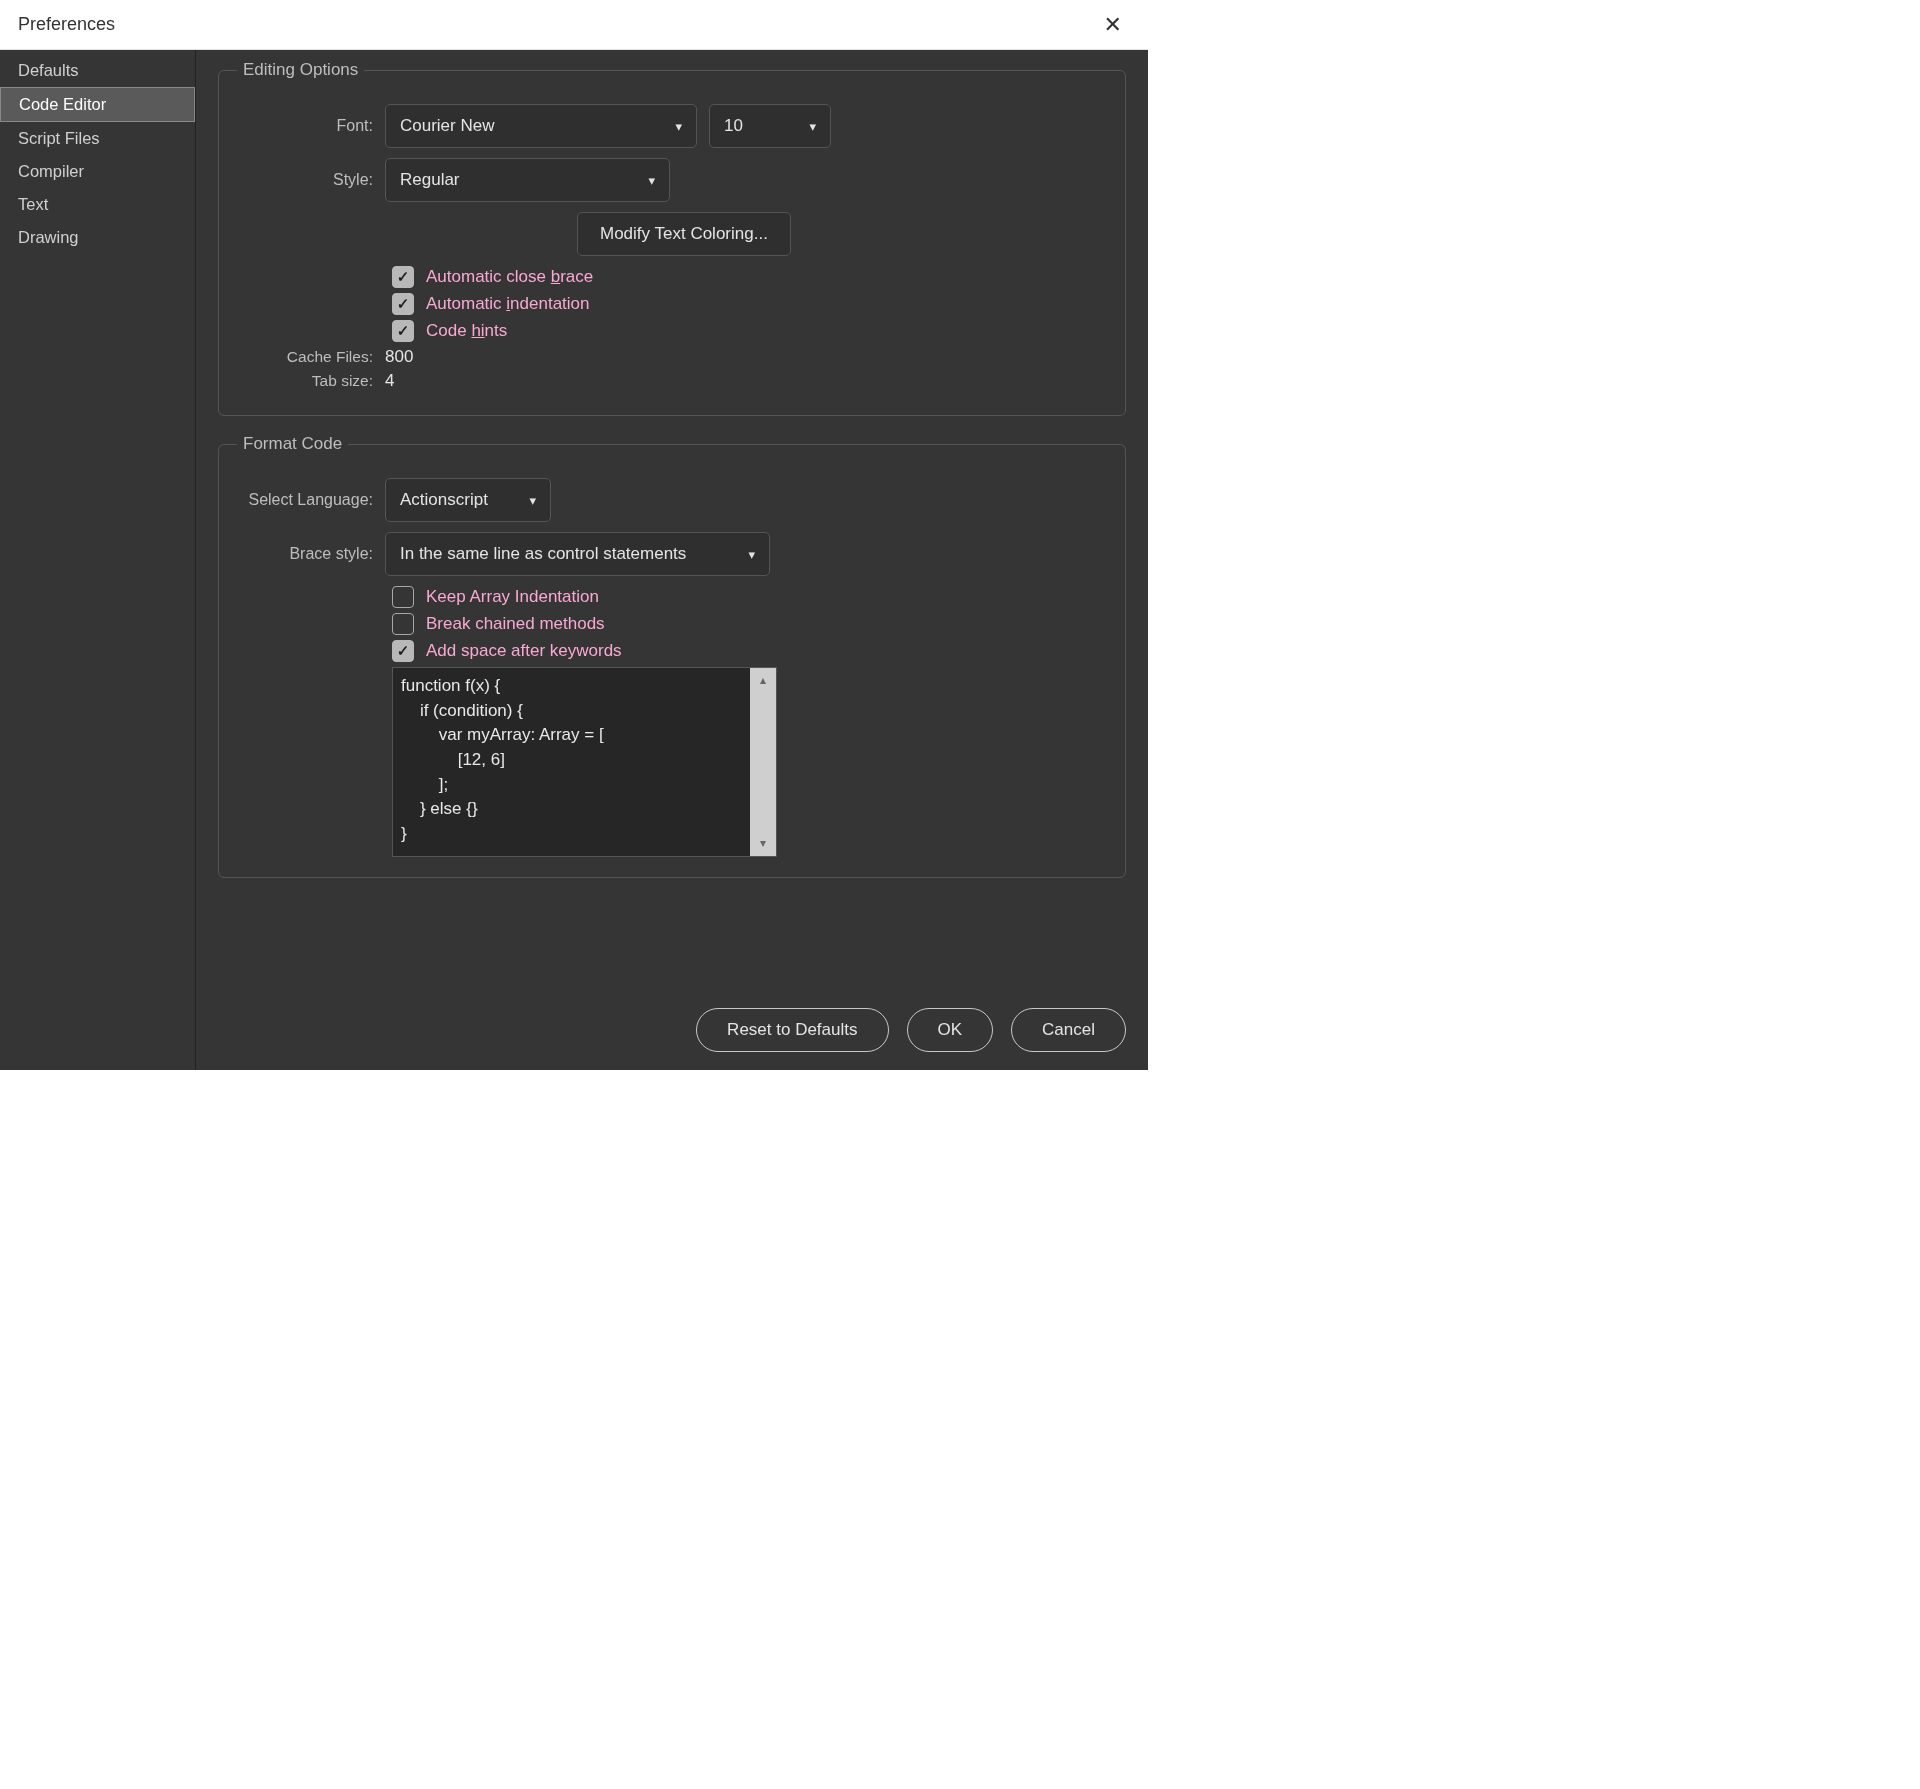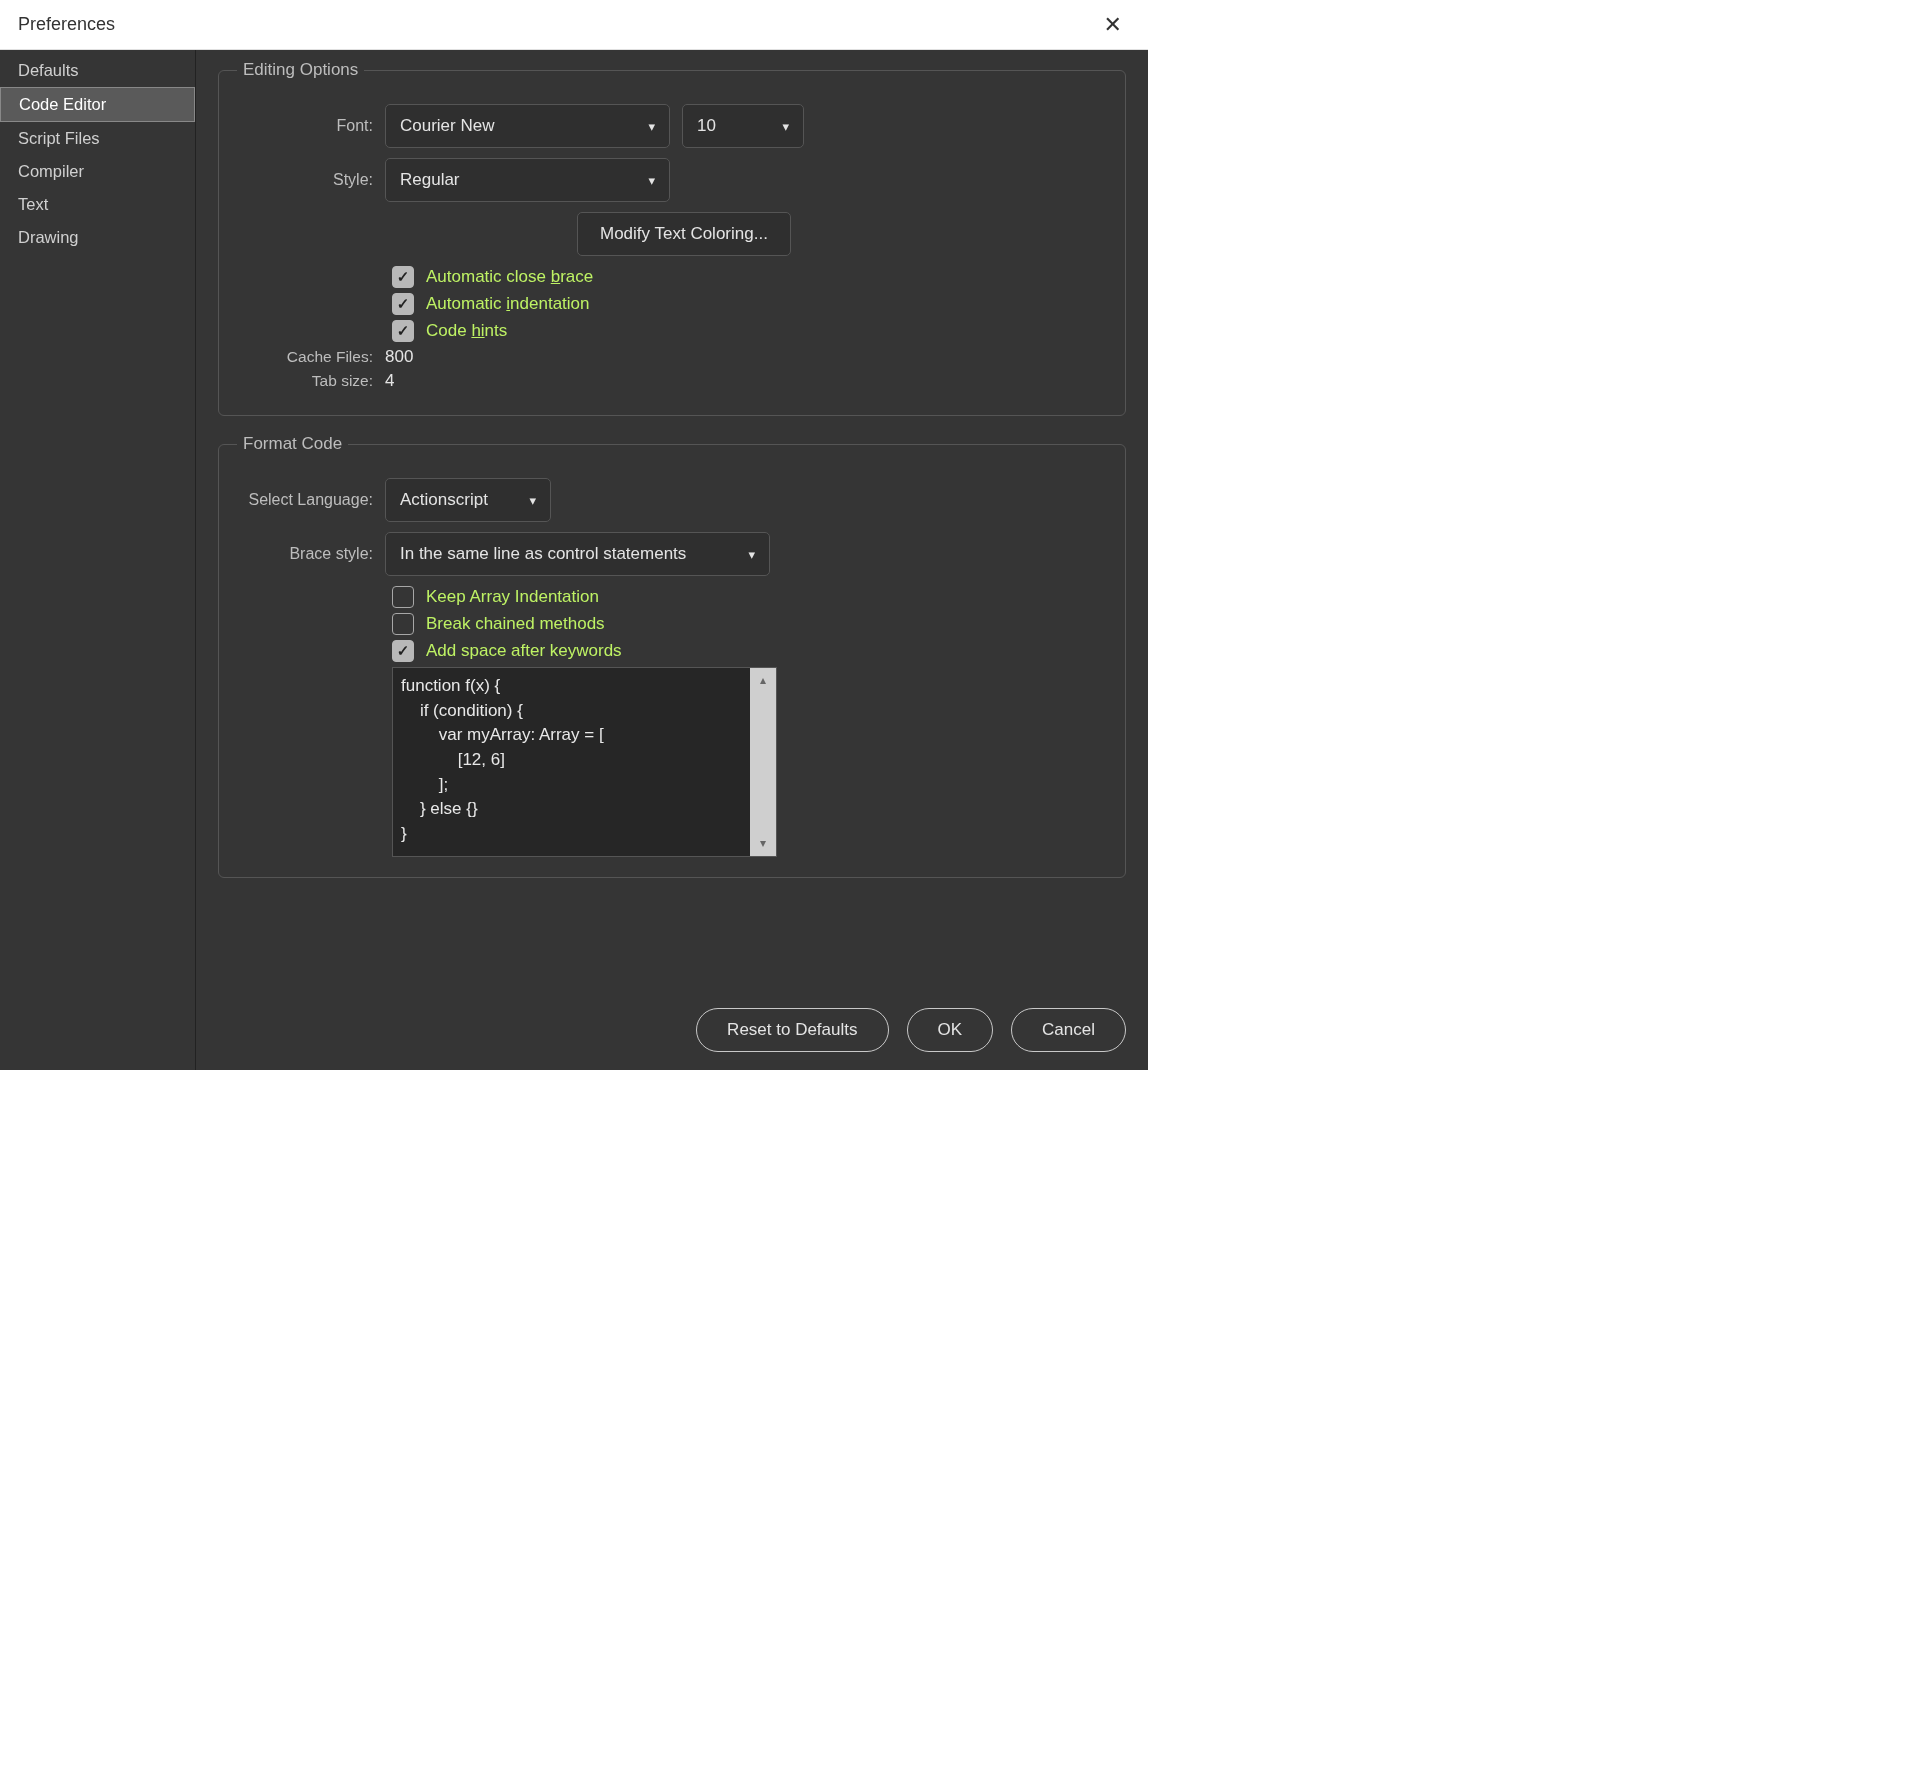--- a/index.html
+++ b/index.html
@@ -97,21 +97,21 @@
     display: flex;
     align-items: center;
     justify-content: space-between;
     padding: 0 14px;
     cursor: pointer;
     gap: 10px;
   }
   .select .chev {
     font-size: 13px;
   }
-  .select.font { width: 285px; }
+  .select.font { width: 312px; }
   .select.size { width: 122px; margin-left: 12px; }
   .select.style { width: 285px; }
   .select.lang { width: 166px; }
   .select.brace { width: 385px; }
   .btn {
     background: #2f2f2f;
     border: 1px solid #555;
     border-radius: 5px;
     color: #e4e4e4;
     font-size: 17px;
@@ -120,21 +120,21 @@
     cursor: pointer;
     display: inline-flex;
     align-items: center;
   }
   .checkbox-row {
     display: flex;
     align-items: center;
     margin: 5px 0 5px 155px;
     gap: 12px;
     font-size: 17px;
-    color: #bef264;
+    color: #f9a8d4;
     text-align: center;
   }
   .cb {
     width: 22px;
     height: 22px;
     border: 1.5px solid #a7a7a7;
     border-radius: 4px;
     display: flex;
     align-items: center;
     justify-content: center;

